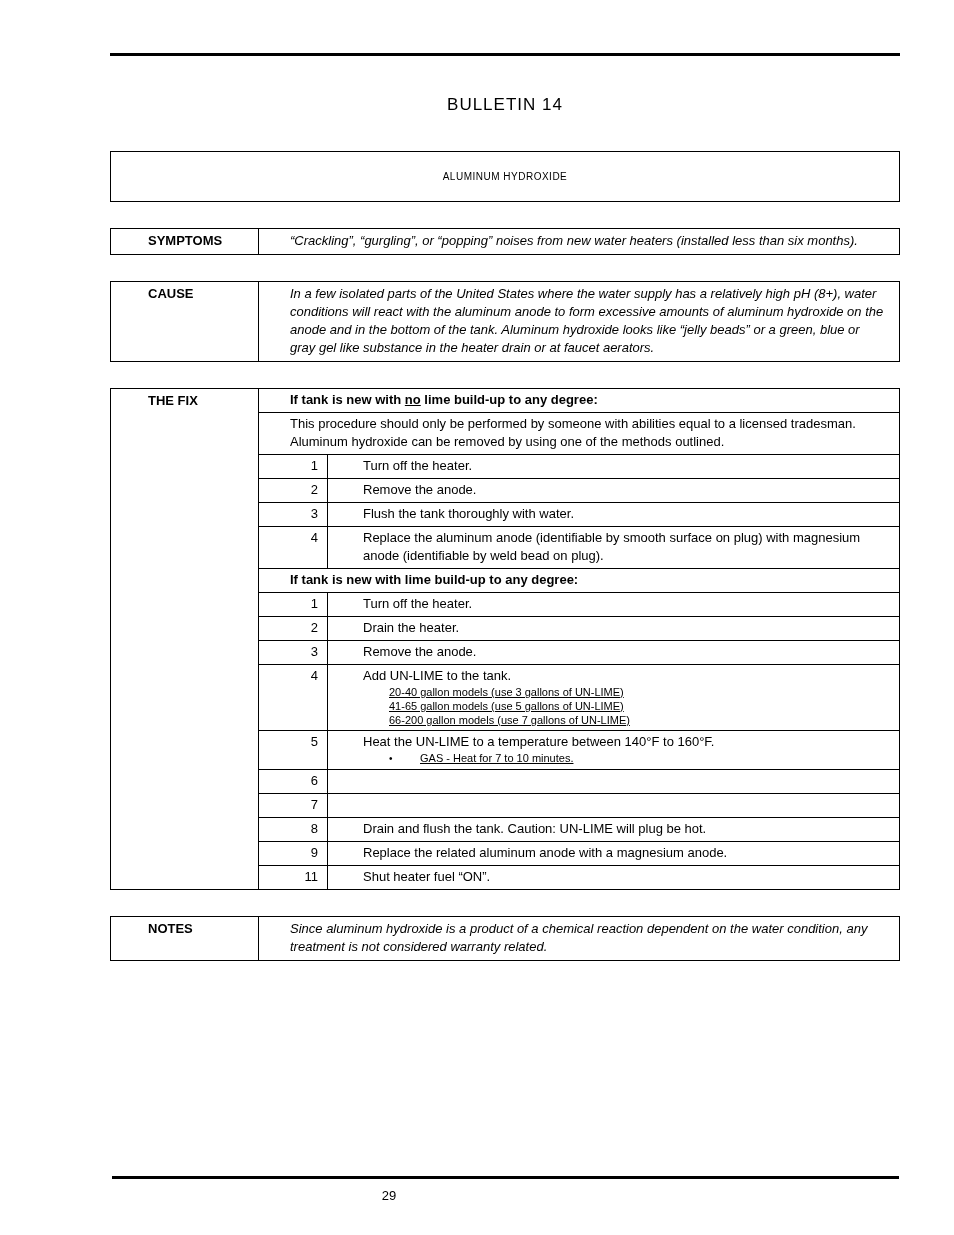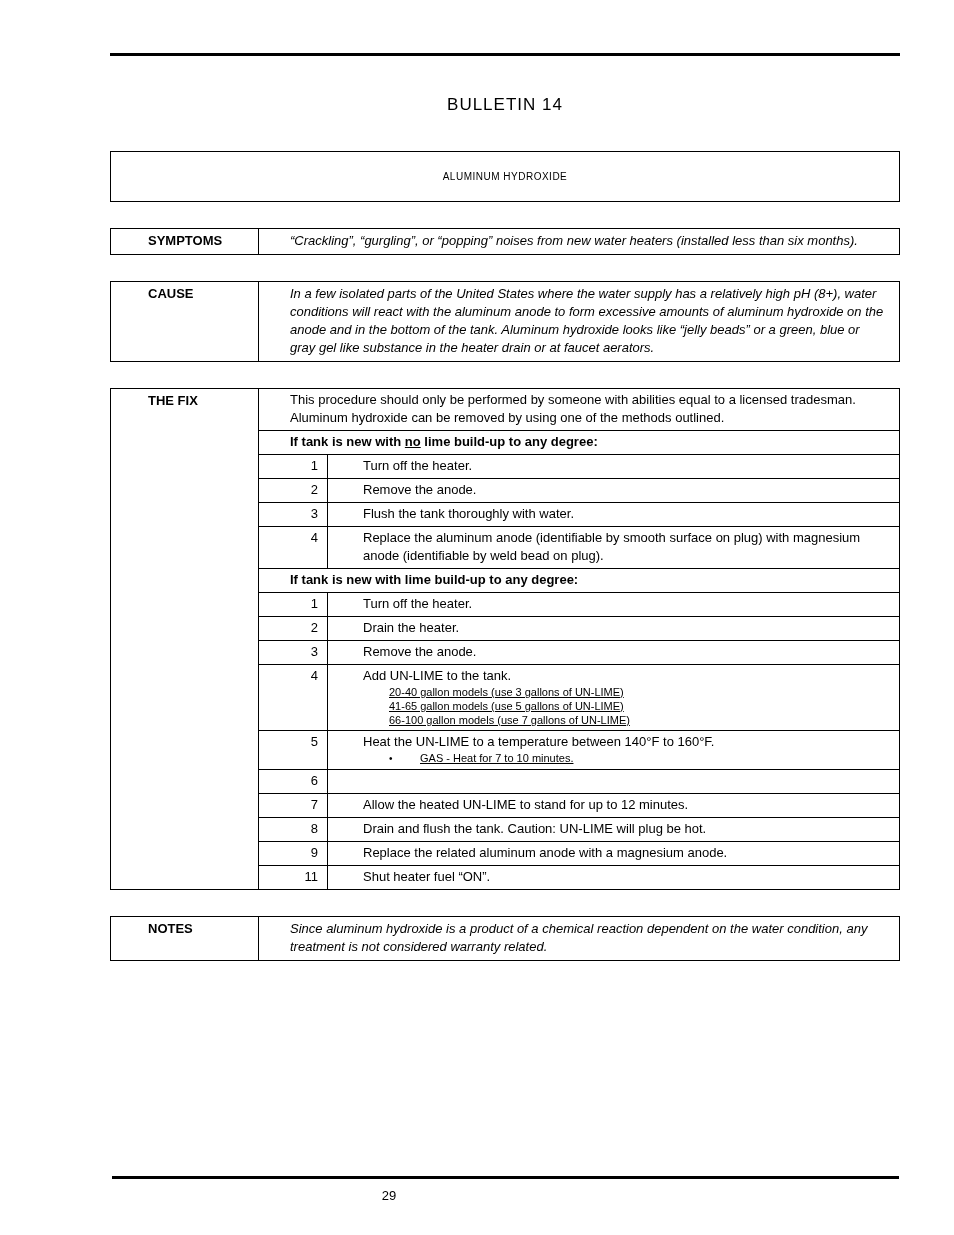--- a/index.html
+++ b/index.html
@@ -128,23 +128,23 @@
 
   <div class="sec">
     <div class="sec-label">CAUSE</div>
     <div class="sec-body">In a few isolated parts of the United States where the water supply has a relatively high pH (8+), water conditions will react with the aluminum anode to form excessive amounts of aluminum hydroxide on the anode and in the bottom of the tank. Aluminum hydroxide looks like “jelly beads” or a green, blue or gray gel like substance in the heater drain or at faucet aerators.</div>
   </div>
 
   <div class="sec">
     <div class="sec-label">THE FIX</div>
     <div class="fix-col">
 
+      <div class="fix-row pad-row method-heading"><span>If tank is new with </span><span class="u">no</span><span> lime build-up to any degree:</span></div>
+
       <div class="fix-row pad-row">This procedure should only be performed by someone with abilities equal to a licensed tradesman. Aluminum hydroxide can be removed by using one of the methods outlined.</div>
-
-      <div class="fix-row pad-row method-heading"><span>If tank is new with </span><span class="u">no</span><span> lime build-up to any degree:</span></div>
 
       <div class="fix-row step">
         <div class="step-num">1</div>
         <div class="step-body">Turn off the heater.</div>
       </div>
       <div class="fix-row step">
         <div class="step-num">2</div>
         <div class="step-body">Remove the anode.</div>
       </div>
       <div class="fix-row step">
@@ -169,36 +169,35 @@
       <div class="fix-row step">
         <div class="step-num">3</div>
         <div class="step-body">Remove the anode.</div>
       </div>
       <div class="fix-row step">
         <div class="step-num">4</div>
         <div class="step-body">
           <div>Add UN-LIME to the tank.</div>
           <div class="sub-line">20-40 gallon models (use 3 gallons of UN-LIME)</div>
           <div class="sub-line">41-65 gallon models (use 5 gallons of UN-LIME)</div>
-          <div class="sub-line">66-100 gallon models (use 7 gallons of UN-LIME)</div>
+          <div class="sub-line">66-200 gallon models (use 7 gallons of UN-LIME)</div>
         </div>
       </div>
       <div class="fix-row step">
         <div class="step-num">5</div>
         <div class="step-body">
           <div>Heat the UN-LIME to a temperature between 140°F to 160°F.</div>
           <div class="sub-line"><span class="bullet-dot">•</span><span>GAS - Heat for 7 to 10 minutes.</span></div>
         </div>
       </div>
       <div class="fix-row step">
         <div class="step-num">6</div>
       </div>
       <div class="fix-row step">
         <div class="step-num">7</div>
-        <div class="step-body">Allow the heated UN-LIME to stand for up to 12 minutes.</div>
       </div>
       <div class="fix-row step">
         <div class="step-num">8</div>
         <div class="step-body">Drain and flush the tank. Caution: UN-LIME will plug be hot.</div>
       </div>
       <div class="fix-row step">
         <div class="step-num">9</div>
         <div class="step-body">Replace the related aluminum anode with a magnesium anode.</div>
       </div>
       <div class="fix-row step">

